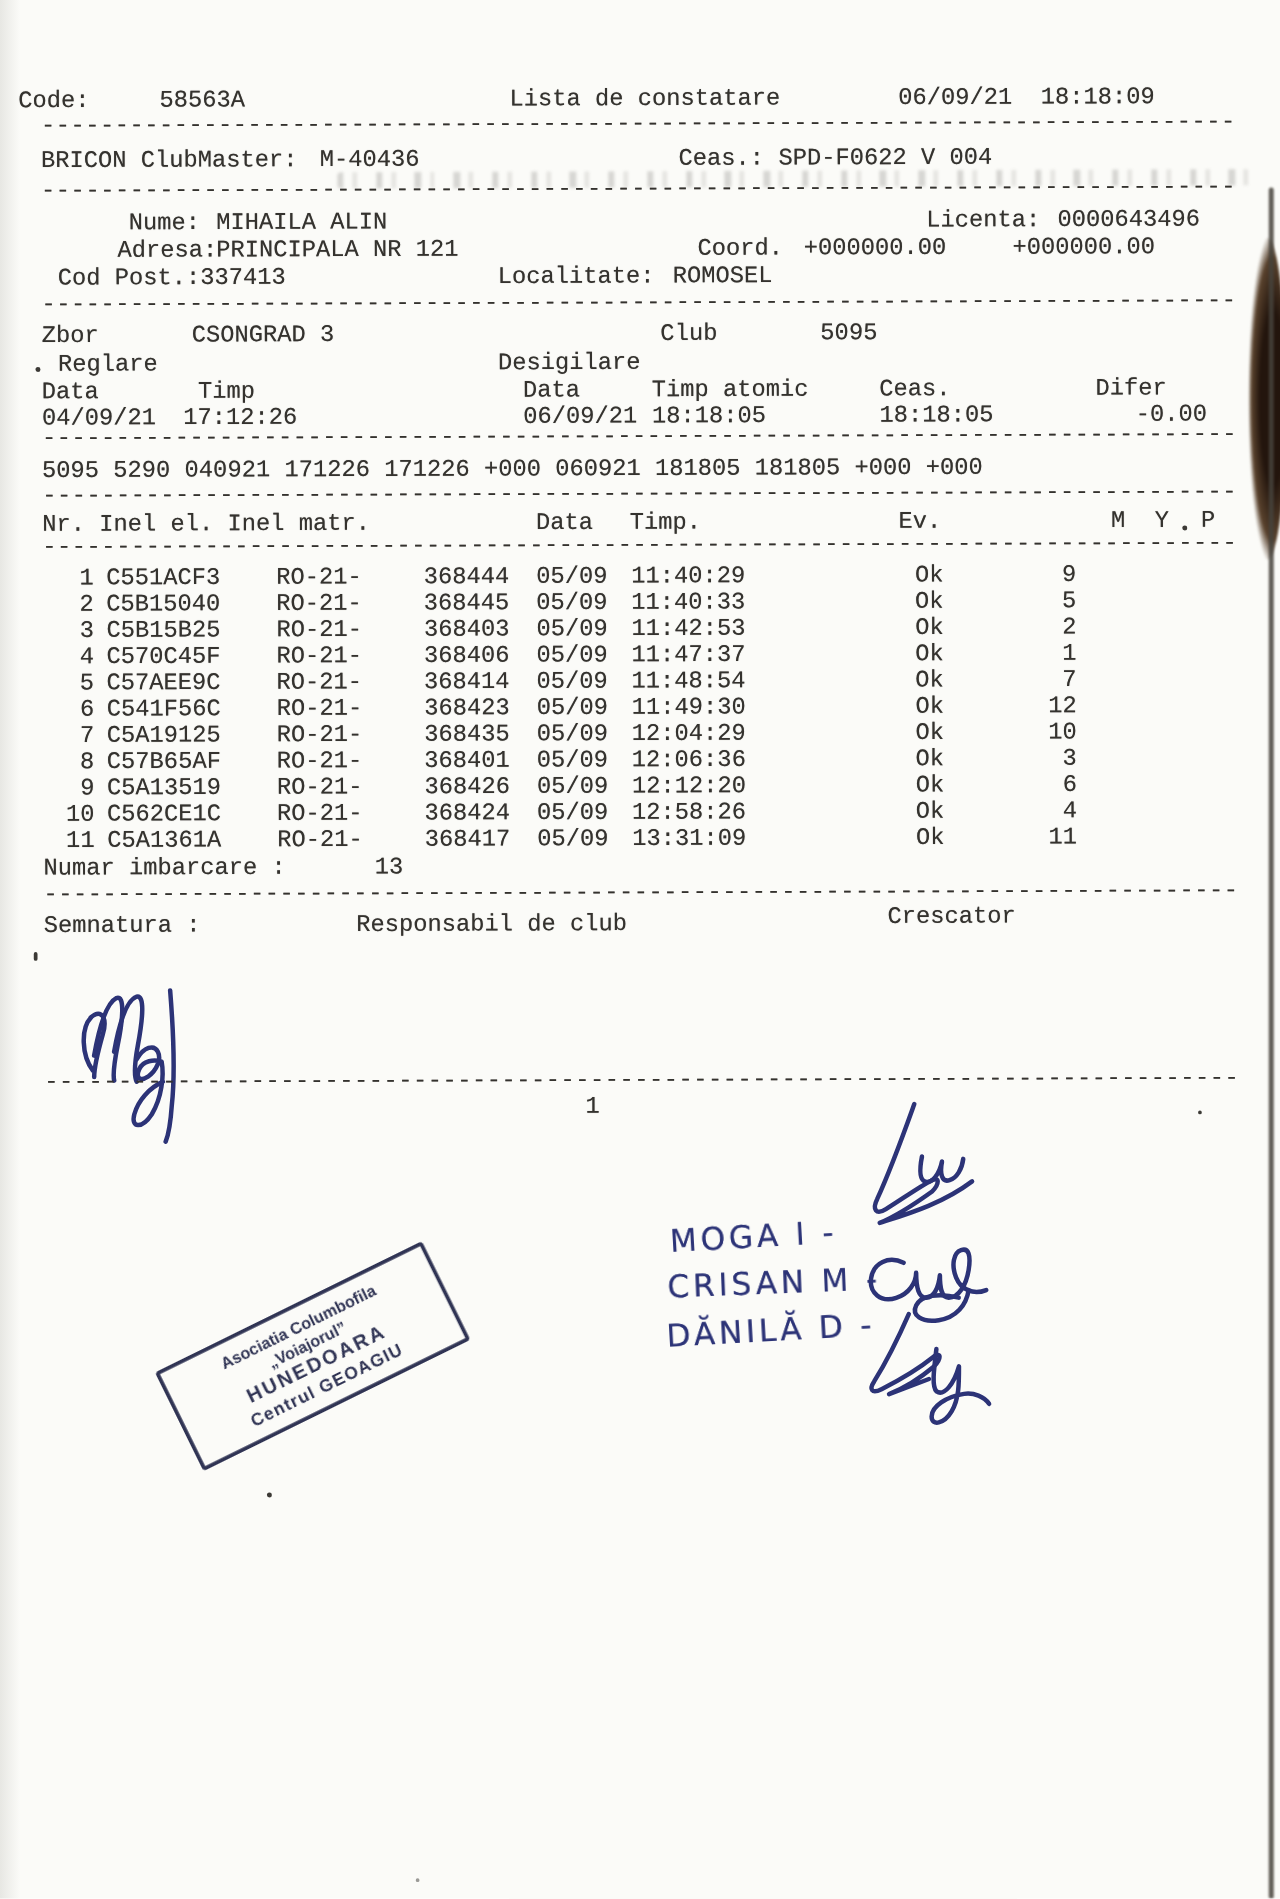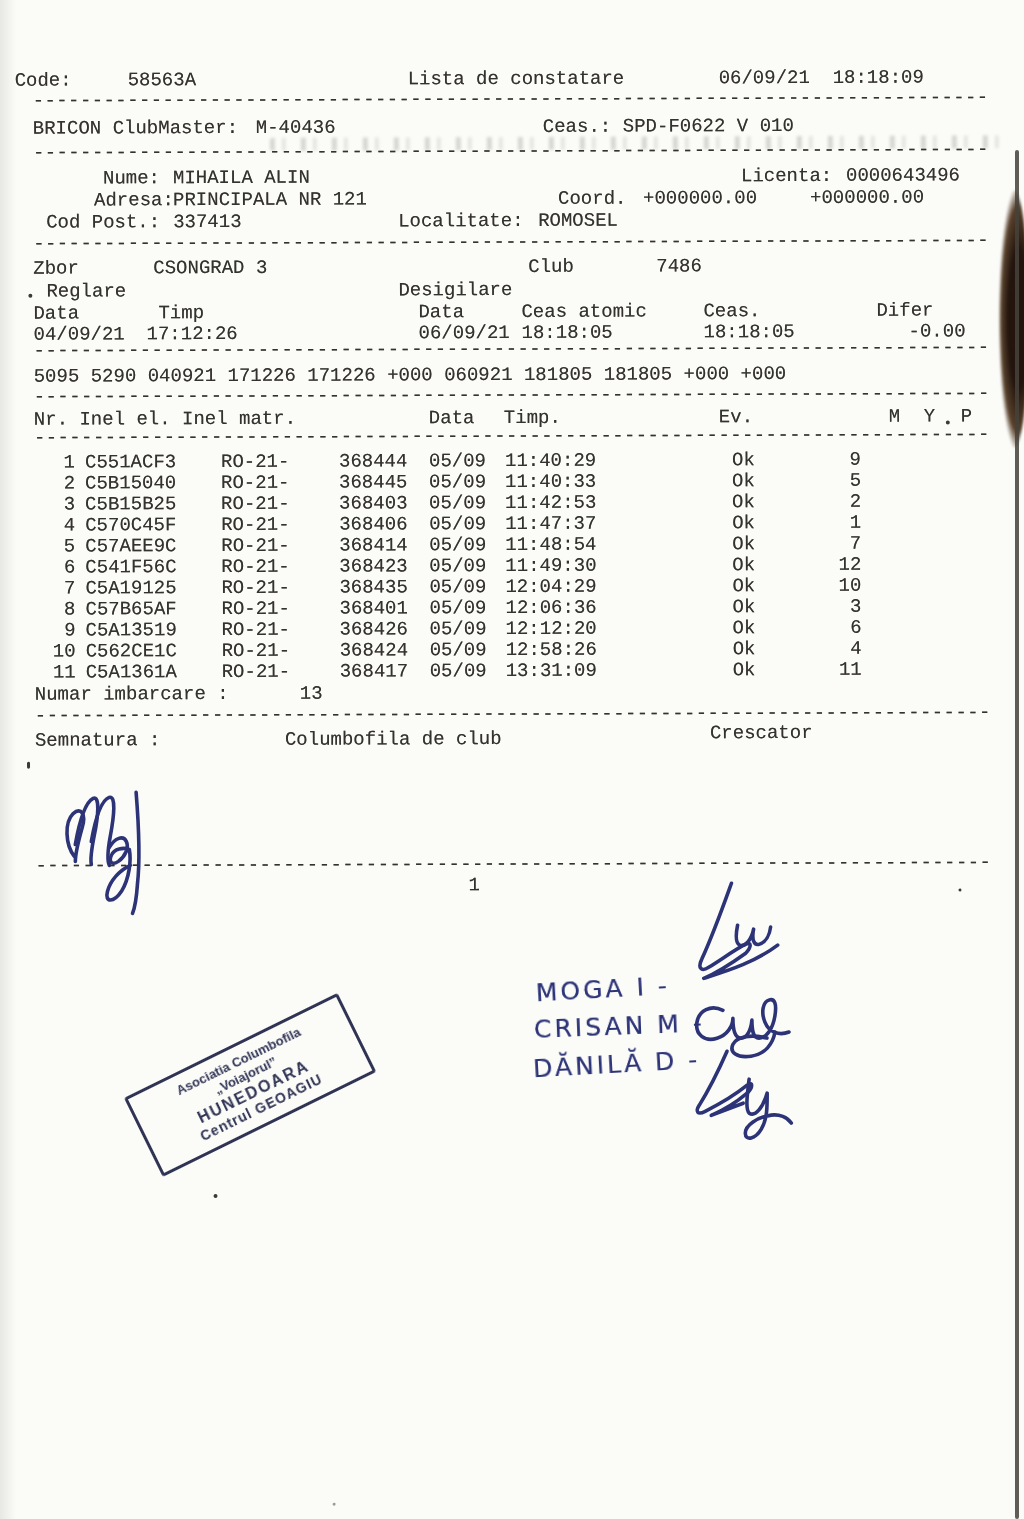--- a/index.html
+++ b/index.html
@@ -97,63 +97,63 @@
       <span style="left:410px">Lista de constatare</span>
       <span style="left:721px">06/09/21  18:18:09</span>
     </div>
 
     <div class="rule" style="top:89px">----------------------------------------------------------------------------------------</div>
 
     <div class="line" style="top:116px">
       <span style="left:35px">BRICON ClubMaster:</span>
       <span style="left:258px">M-40436</span>
       <span style="left:545px">Ceas.:</span>
-      <span style="left:625px">SPD-F0622 V 010</span>
+      <span style="left:625px">SPD-F0622 V 004</span>
     </div>
 
     <div class="ghost"></div>
     <div class="rule" style="top:141px">----------------------------------------------------------------------------------------</div>
 
     <div class="line" style="top:166px">
       <span style="left:105px">Nume:</span>
       <span style="left:175px">MIHAILA ALIN</span>
       <span style="left:743px">Licenta:</span>
       <span style="left:848px">0000643496</span>
     </div>
     <div class="line" style="top:188px">
       <span style="left:96px">Adresa:</span>
       <span style="left:175px">PRINCIPALA NR 121</span>
       <span style="left:560px">Coord.</span>
       <span style="left:645px">+000000.00</span>
       <span style="left:812px">+000000.00</span>
     </div>
     <div class="line" style="top:210px">
       <span style="left:48px">Cod Post.:</span>
-      <span style="left:175px">337413</span>
+      <span style="left:162px">337413</span>
       <span style="left:400px">Localitate:</span>
       <span style="left:540px">ROMOSEL</span>
     </div>
 
     <div class="rule" style="top:232px">----------------------------------------------------------------------------------------</div>
 
     <div class="line" style="top:256px">
       <span style="left:35px">Zbor</span>
       <span style="left:155px">CSONGRAD 3</span>
       <span style="left:530px">Club</span>
-      <span style="left:658px">7486</span>
+      <span style="left:658px">5095</span>
     </div>
     <div class="line" style="top:279px">
       <span style="left:48px">Reglare</span>
       <span style="left:400px">Desigilare</span>
     </div>
     <div class="line" style="top:301px">
       <span style="left:35px">Data</span>
       <span style="left:160px">Timp</span>
       <span style="left:420px">Data</span>
-      <span style="left:523px">Ceas atomic</span>
+      <span style="left:523px">Timp atomic</span>
       <span style="left:705px">Ceas.</span>
       <span style="left:878px">Difer</span>
     </div>
     <div class="line" style="top:322px">
       <span style="left:35px">04/09/21</span>
       <span style="left:148px">17:12:26</span>
       <span style="left:420px">06/09/21</span>
       <span style="left:523px">18:18:05</span>
       <span style="left:705px">18:18:05</span>
       <span style="left:910px">-0.00</span>
@@ -295,21 +295,21 @@
 
     <div class="line" style="top:682px">
       <span style="left:35px">Numar imbarcare :</span>
       <span style="left:300px">13</span>
     </div>
 
     <div class="rule" style="top:704px">----------------------------------------------------------------------------------------</div>
 
     <div class="line" style="top:728px">
       <span style="left:35px">Semnatura :</span>
-      <span style="left:285px">Columbofila de club</span>
+      <span style="left:285px">Responsabil de club</span>
       <span style="left:710px;top:-5px">Crescator</span>
     </div>
 
     <svg class="sig" style="left:60px;top:763px" width="120" height="152" viewBox="0 0 120 152">
       <path d="M14 92 C5 80 4 58 13 49 C21 42 26 50 22 63 C18 77 15 89 15 97"></path>
       <path d="M15 80 C19 58 25 38 33 34 C40 31 38 52 34 71 C31 86 30 96 31 100"></path>
       <path d="M31 77 C35 55 41 36 49 33 C56 31 54 51 50 72 C47 88 47 97 49 101"></path>
       <path d="M49 83 C55 73 63 71 66 77 C69 83 65 92 58 97 C52 101 48 98 51 91 C54 84 63 83 69 85 C71 96 69 114 61 127 C53 139 44 138 47 127 C50 116 59 106 70 101"></path>
       <path d="M76 28 C78 54 80 94 77 120 C76 134 74 144 72 149" stroke-width="2.6"></path>
     </svg>

